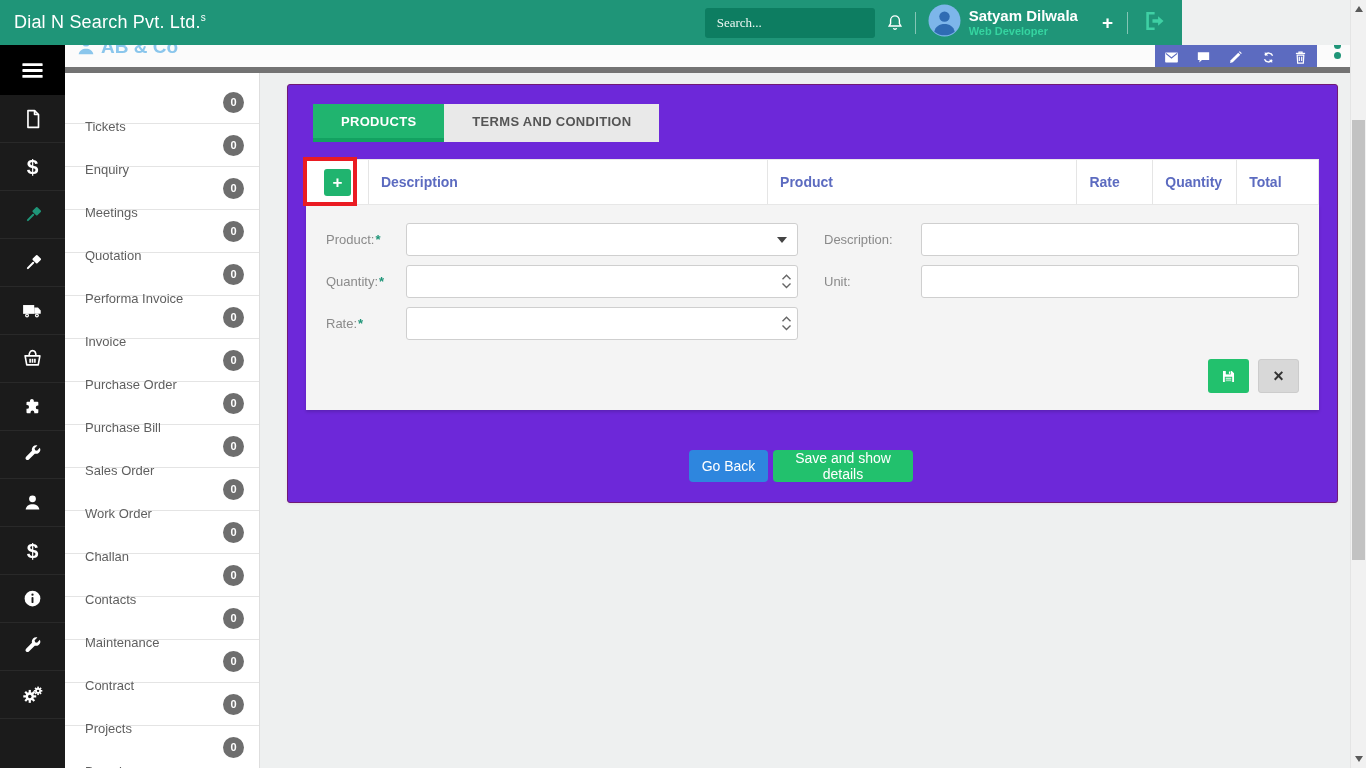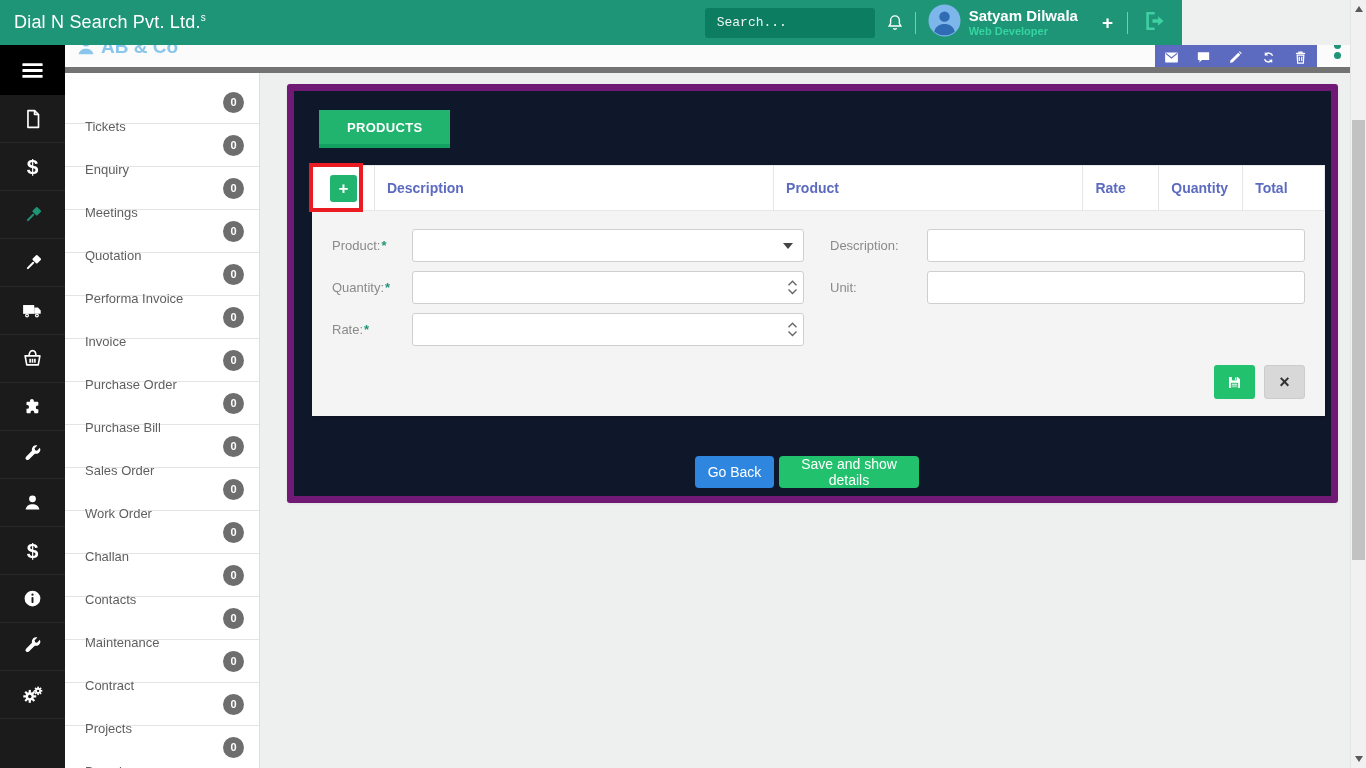--- a/index.html
+++ b/index.html
@@ -4,21 +4,21 @@
 <style>
   * { margin:0; padding:0; box-sizing:border-box; }
   body { font-family:"Liberation Sans","DejaVu Sans",sans-serif; background:#ddd; }
   #app { position:relative; width:1366px; height:768px; background:#eef0f0; overflow:hidden; }
 
   
   .top-header { position:absolute; left:0; top:0; width:1182px; height:45px; background:#1f9578; display:flex; align-items:center; z-index:30; }
   .brand { margin-left:14px; color:#fff; font-size:18px; font-weight:500; letter-spacing:.2px; }
   .brand sup { font-size:10px; }
   .hdr-right { position:absolute; right:10px; top:0; height:45px; display:flex; align-items:center; }
-  .search-box { width:170px; height:30px; background:#0d7d61; border:none; border-radius:3px; color:#fff; font-size:13px; padding:0 12px; outline:none; font-family:Liberation Mono, monospace; }
+  .search-box { width:170px; height:30px; background:#0d7d61; border:none; border-radius:3px; color:#fff; font-size:13px; padding:0 12px; outline:none; font-family:Liberation Serif, serif; }
   .search-box::placeholder { color:#eef7f3; opacity:1; }
   .hdr-icon-btn { width:40px; height:45px; display:flex; align-items:center; justify-content:center; cursor:pointer; background:none; border:none; }
   .hdr-divider { width:1px; height:22px; background:rgba(255,255,255,.45); }
   .avatar { margin:0 8px 0 12px; }
   .user-block { line-height:1.1; margin-right:10px; }
   .user-name { color:#fff; font-size:15px; font-weight:bold; }
   .user-role { color:#35d4a0; font-size:11px; font-weight:bold; }
   .add-btn { color:#fff; font-size:19px; font-weight:bold; background:none; border:none; cursor:pointer; padding:0 14px; }
   .logout-btn { background:none; border:none; cursor:pointer; padding:0 6px 0 12px; }
 
@@ -37,21 +37,21 @@
   .sb-item { height:48px; display:flex; align-items:center; justify-content:center; border-bottom:1px solid #292929; cursor:pointer; }
   .txt-icon { color:#fff; font-size:21px; font-weight:bold; }
 
   
   .nav-panel { position:absolute; left:65px; top:73px; width:195px; height:695px; background:#fff; border-right:1px solid #dedede; padding-top:8px; }
   .nav-item { height:43px; display:flex; align-items:center; justify-content:space-between; padding:0 15px 0 20px; border-bottom:1px solid #e4e4e4; cursor:pointer; background:#fff; }
   .nav-label { font-size:13px; color:#5f5f5f;margin-top:48px; }
   .nav-badge { min-width:21px; height:21px; border-radius:50%; background:#6e6e6e; color:#fff; font-size:11px; font-weight:bold; display:flex; align-items:center; justify-content:center; }
 
   
-  .card { position:absolute; left:287px; top:84px; width:1051px; height:419px; background:#0f172a; border:7px solid #701a75; border-radius:3px; box-shadow:0 1px 3px rgba(0,0,0,.06); }
+  .card { position:absolute; left:287px; top:84px; width:1051px; height:419px; background:#6d28d9; border:1px solid #701a75; border-radius:3px; box-shadow:0 1px 3px rgba(0,0,0,.06); }
   .tabs { position:absolute; left:25px; top:19px; display:flex; }
   .tab { height:38px; padding:0 28px; display:flex; align-items:center; font-size:13px; font-weight:bold; letter-spacing:.3px; cursor:pointer; border-bottom:4px solid transparent; }
   .tab.active { background:#20b46f; color:#fff; border-bottom-color:#13a161; }
   .tab.inactive { background:#e9e9e9; color:#555; border-bottom-color:#e9e9e9; }
 
   .thead { position:absolute; left:18px; top:74px; width:1013px; height:46px; display:flex; border:1px solid #e9e9e9; background:#fff; }
   .th { display:flex; align-items:center; padding-left:12px; color:#5c6bc0; font-size:14px; font-weight:bold; border-right:1px solid #e5e5e5; }
   .th:last-child { border-right:none; }
   .th-plus { width:62px; justify-content:center; padding-left:0; }
   .th-product { width:310px; } .th-desc { width:400px; } .th-rate { width:76px; } .th-qty { width:84px; } .th-total { width:81px; }
@@ -346,20 +346,21 @@
       </div>
     <div class="nav-item">
         <span class="nav-label">Branches</span>
         <span class="nav-badge">0</span>
       </div>
   </div>
 
   <div class="card">
     <div class="tabs">
       <div class="tab active">PRODUCTS</div>
+      <div class="tab inactive">TERMS AND CONDITION</div>
     </div>
 
     <div class="hl-red"></div>
 
     <div class="thead">
       <div class="th th-plus">
         <button class="plus-btn">+</button>
       </div>
       <div class="th th-desc">Description</div>
       <div class="th th-product">Product</div>

